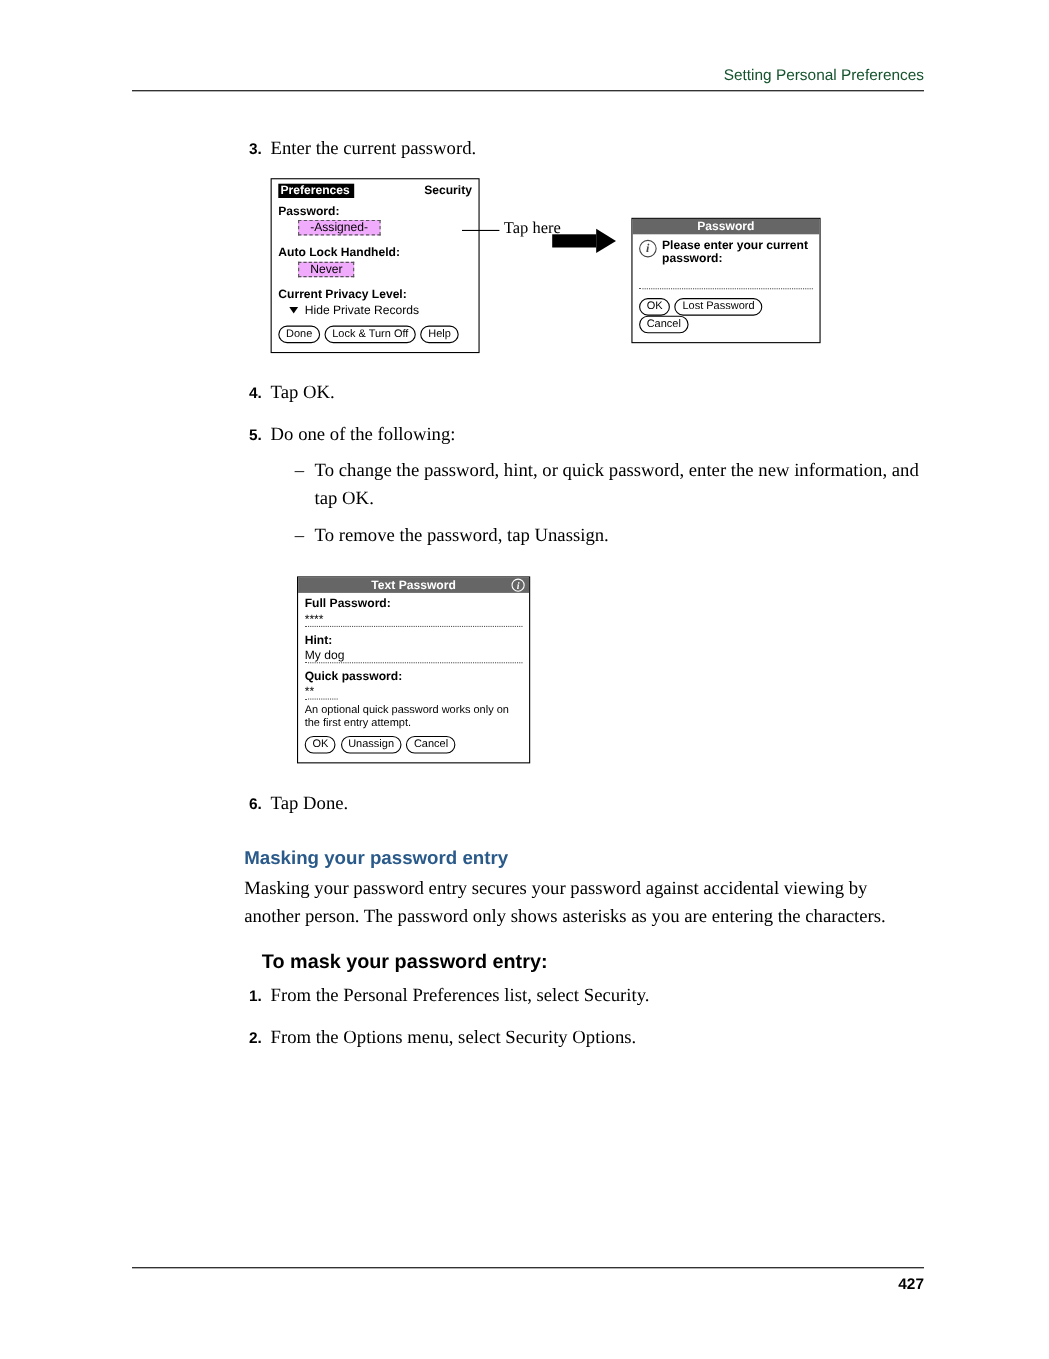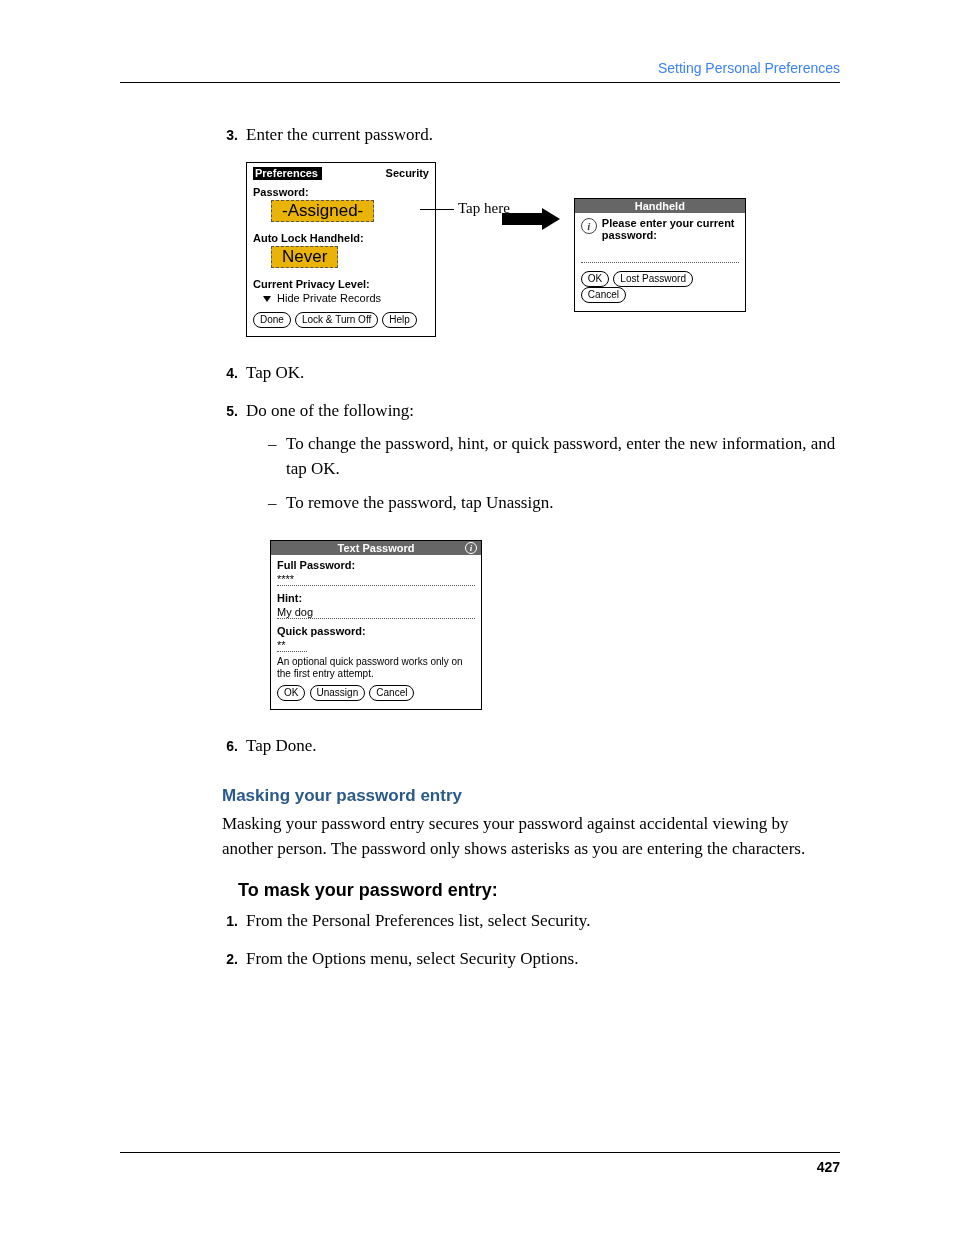--- a/index.html
+++ b/index.html
@@ -16,21 +16,21 @@
   .page {
     position: absolute;
     left: 120px;
     top: 60px;
     width: 720px;
   }
   .running-head {
     text-align: right;
     font-family: Arial, Helvetica, sans-serif;
     font-size: 14px;
-    color: #3b82f6;
+    color: #14532d;
     border-bottom: 1px solid #000;
     padding-bottom: 6px;
     margin-bottom: 40px;
   }
   .content {
     padding-left: 102px;
   }
   .step {
     display: flex;
     margin-bottom: 14px;
@@ -76,25 +76,25 @@
     display: flex; justify-content: space-between; align-items: flex-start;
   }
   .palm-title-inv {
     background: #000; color: #fff; padding: 0 4px 1px 2px;
     display: inline-block;
   }
   .palm-title-right { font-weight: bold; }
   .palm-label { margin-top: 6px; }
   .dotted-box {
     border: 1px dashed #555;
-    background: #eab308;
+    background: #f0abfc;
     display: inline-block;
     padding: 0 10px;
     font-weight: normal;
-    font-size: 17px;
+    font-size: 11px;
     margin-top: 2px;
   }
   .dotted-field {
     border: none;
     border-bottom: 1px dotted #555;
     width: 100%;
     display: block;
     font-weight: normal;
     font-size: 11px;
     padding: 0;
@@ -265,21 +265,21 @@
 
       <div class="mid">
         <div class="tap-here tap-line">Tap here</div>
         <div class="big-arrow">
           <div class="shaft"></div>
             <div class="head"></div>
         </div>
       </div>
 
       <div class="palm palm-pwd">
-        <div class="hdr">Handheld</div>
+        <div class="hdr">Password</div>
         <div class="info-row">
           <div class="info-icon">i</div>
           <div>Please enter your current password:</div>
         </div>
         <div class="pwd-line"></div>
         <div>
           <span class="pbtn">OK</span>
           <span class="pbtn">Lost Password</span>
           <span class="pbtn">Cancel</span>
         </div>

